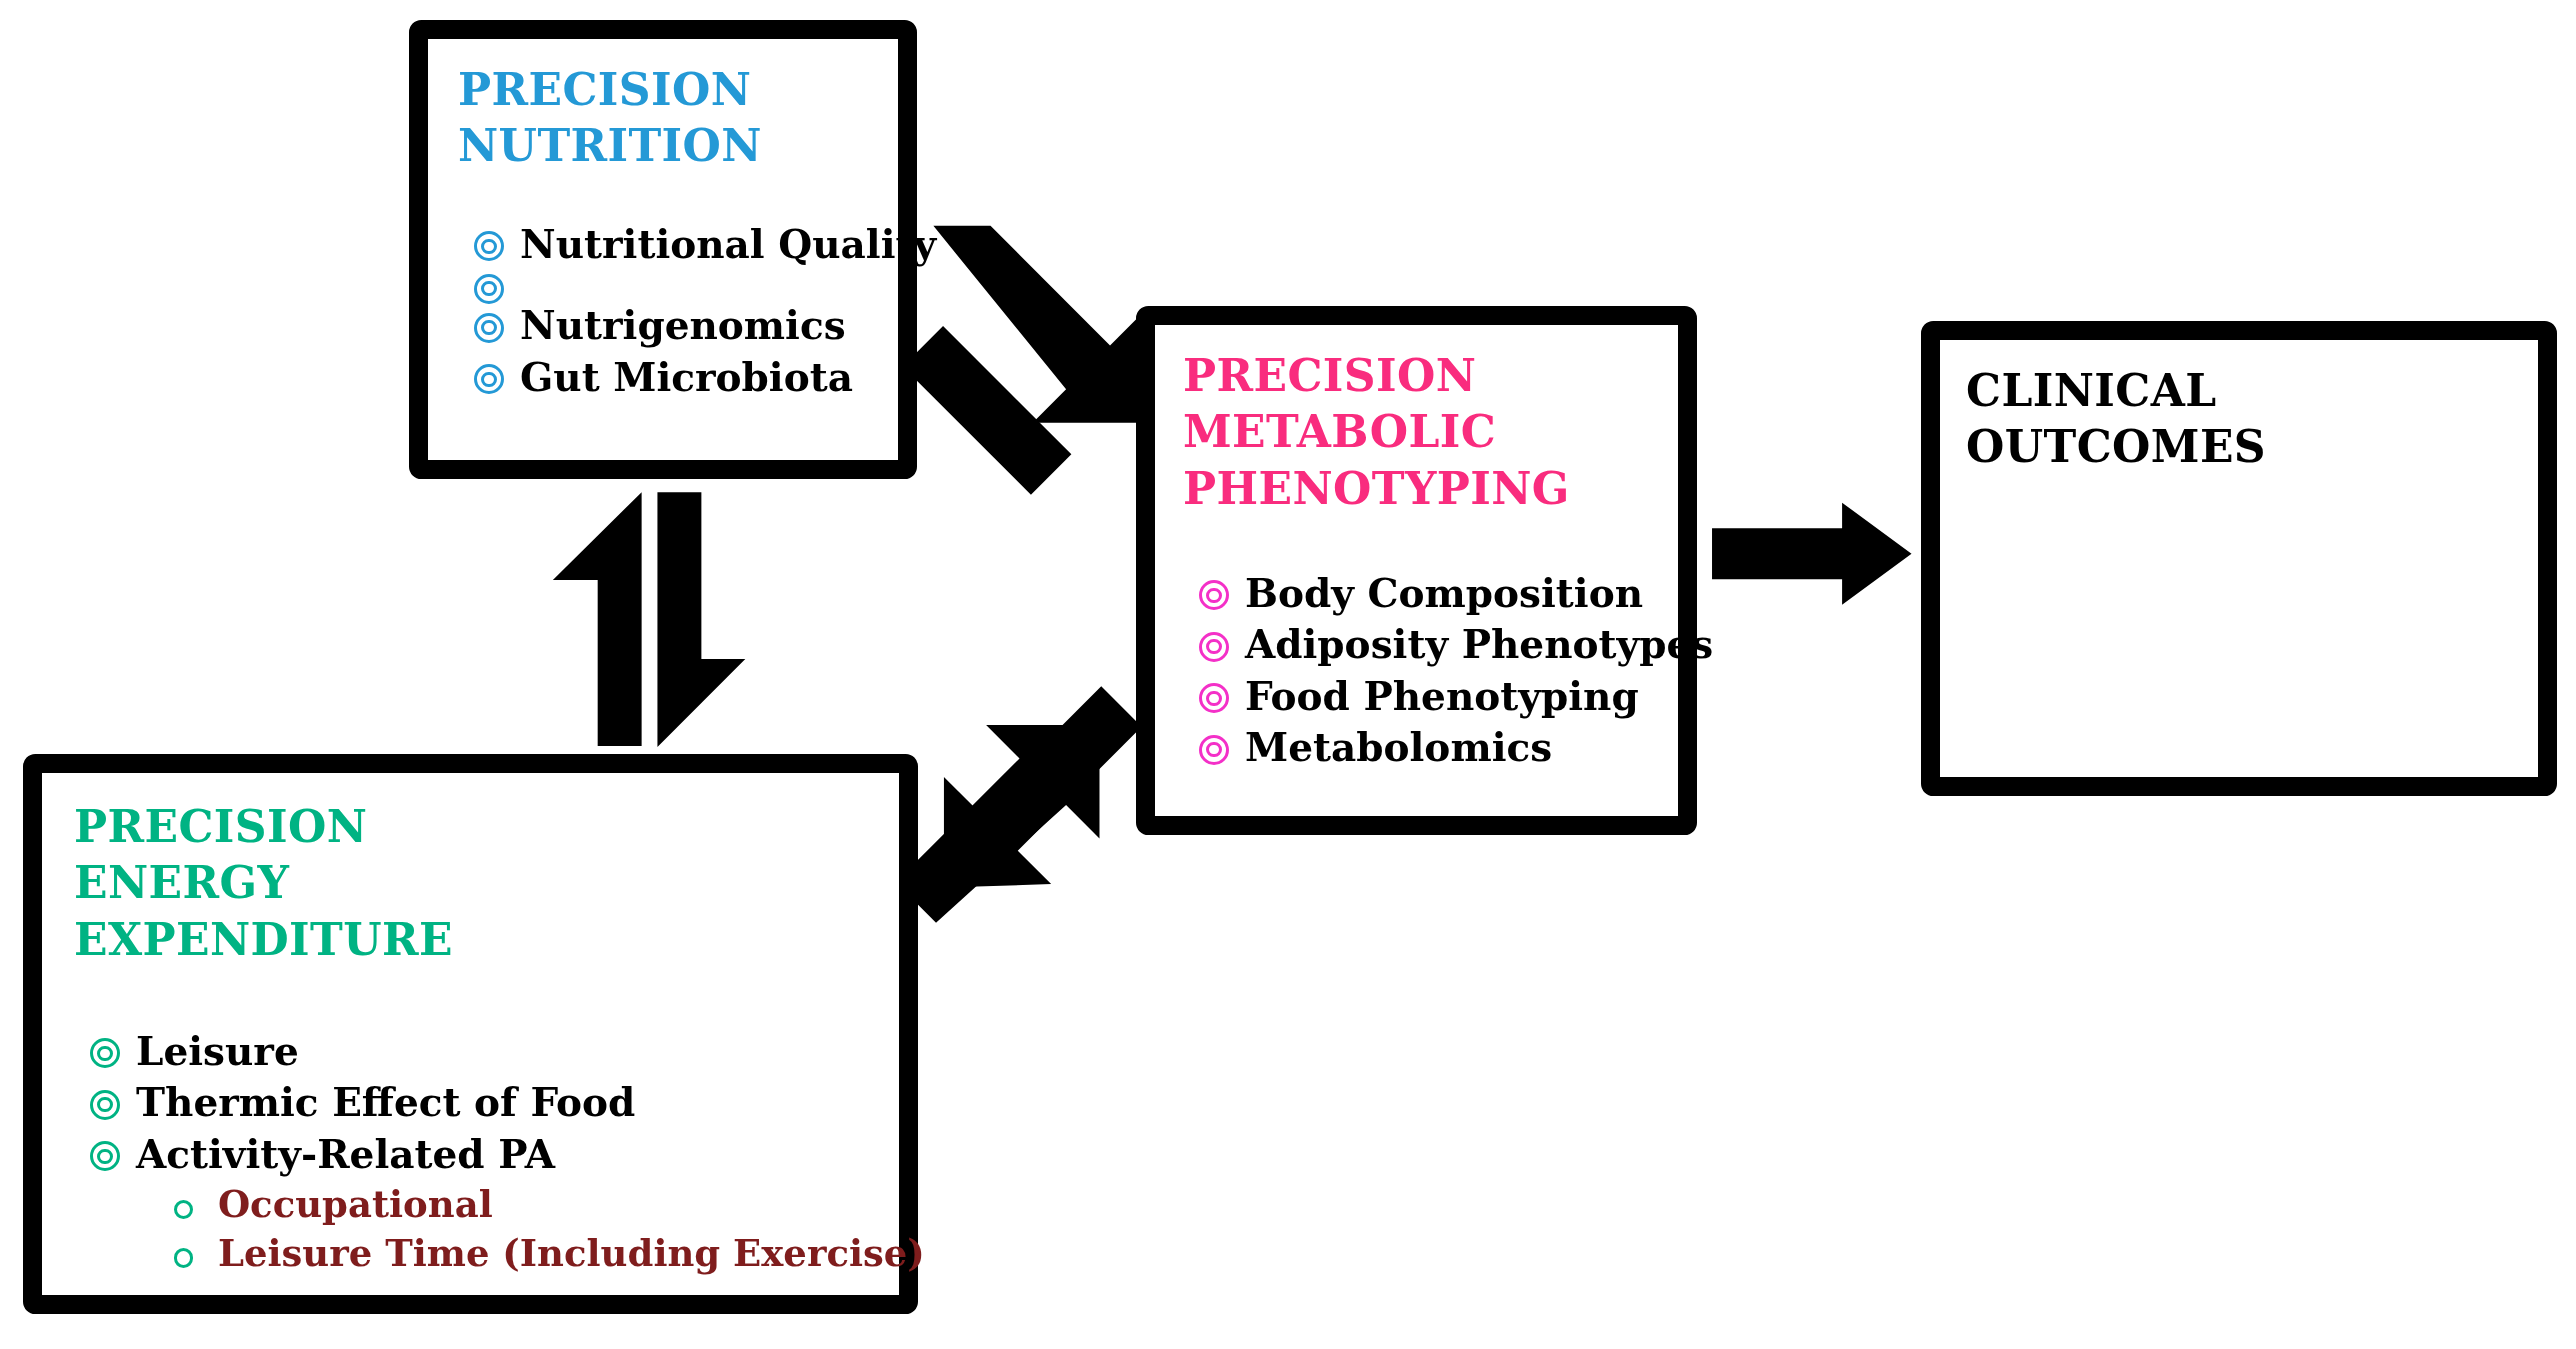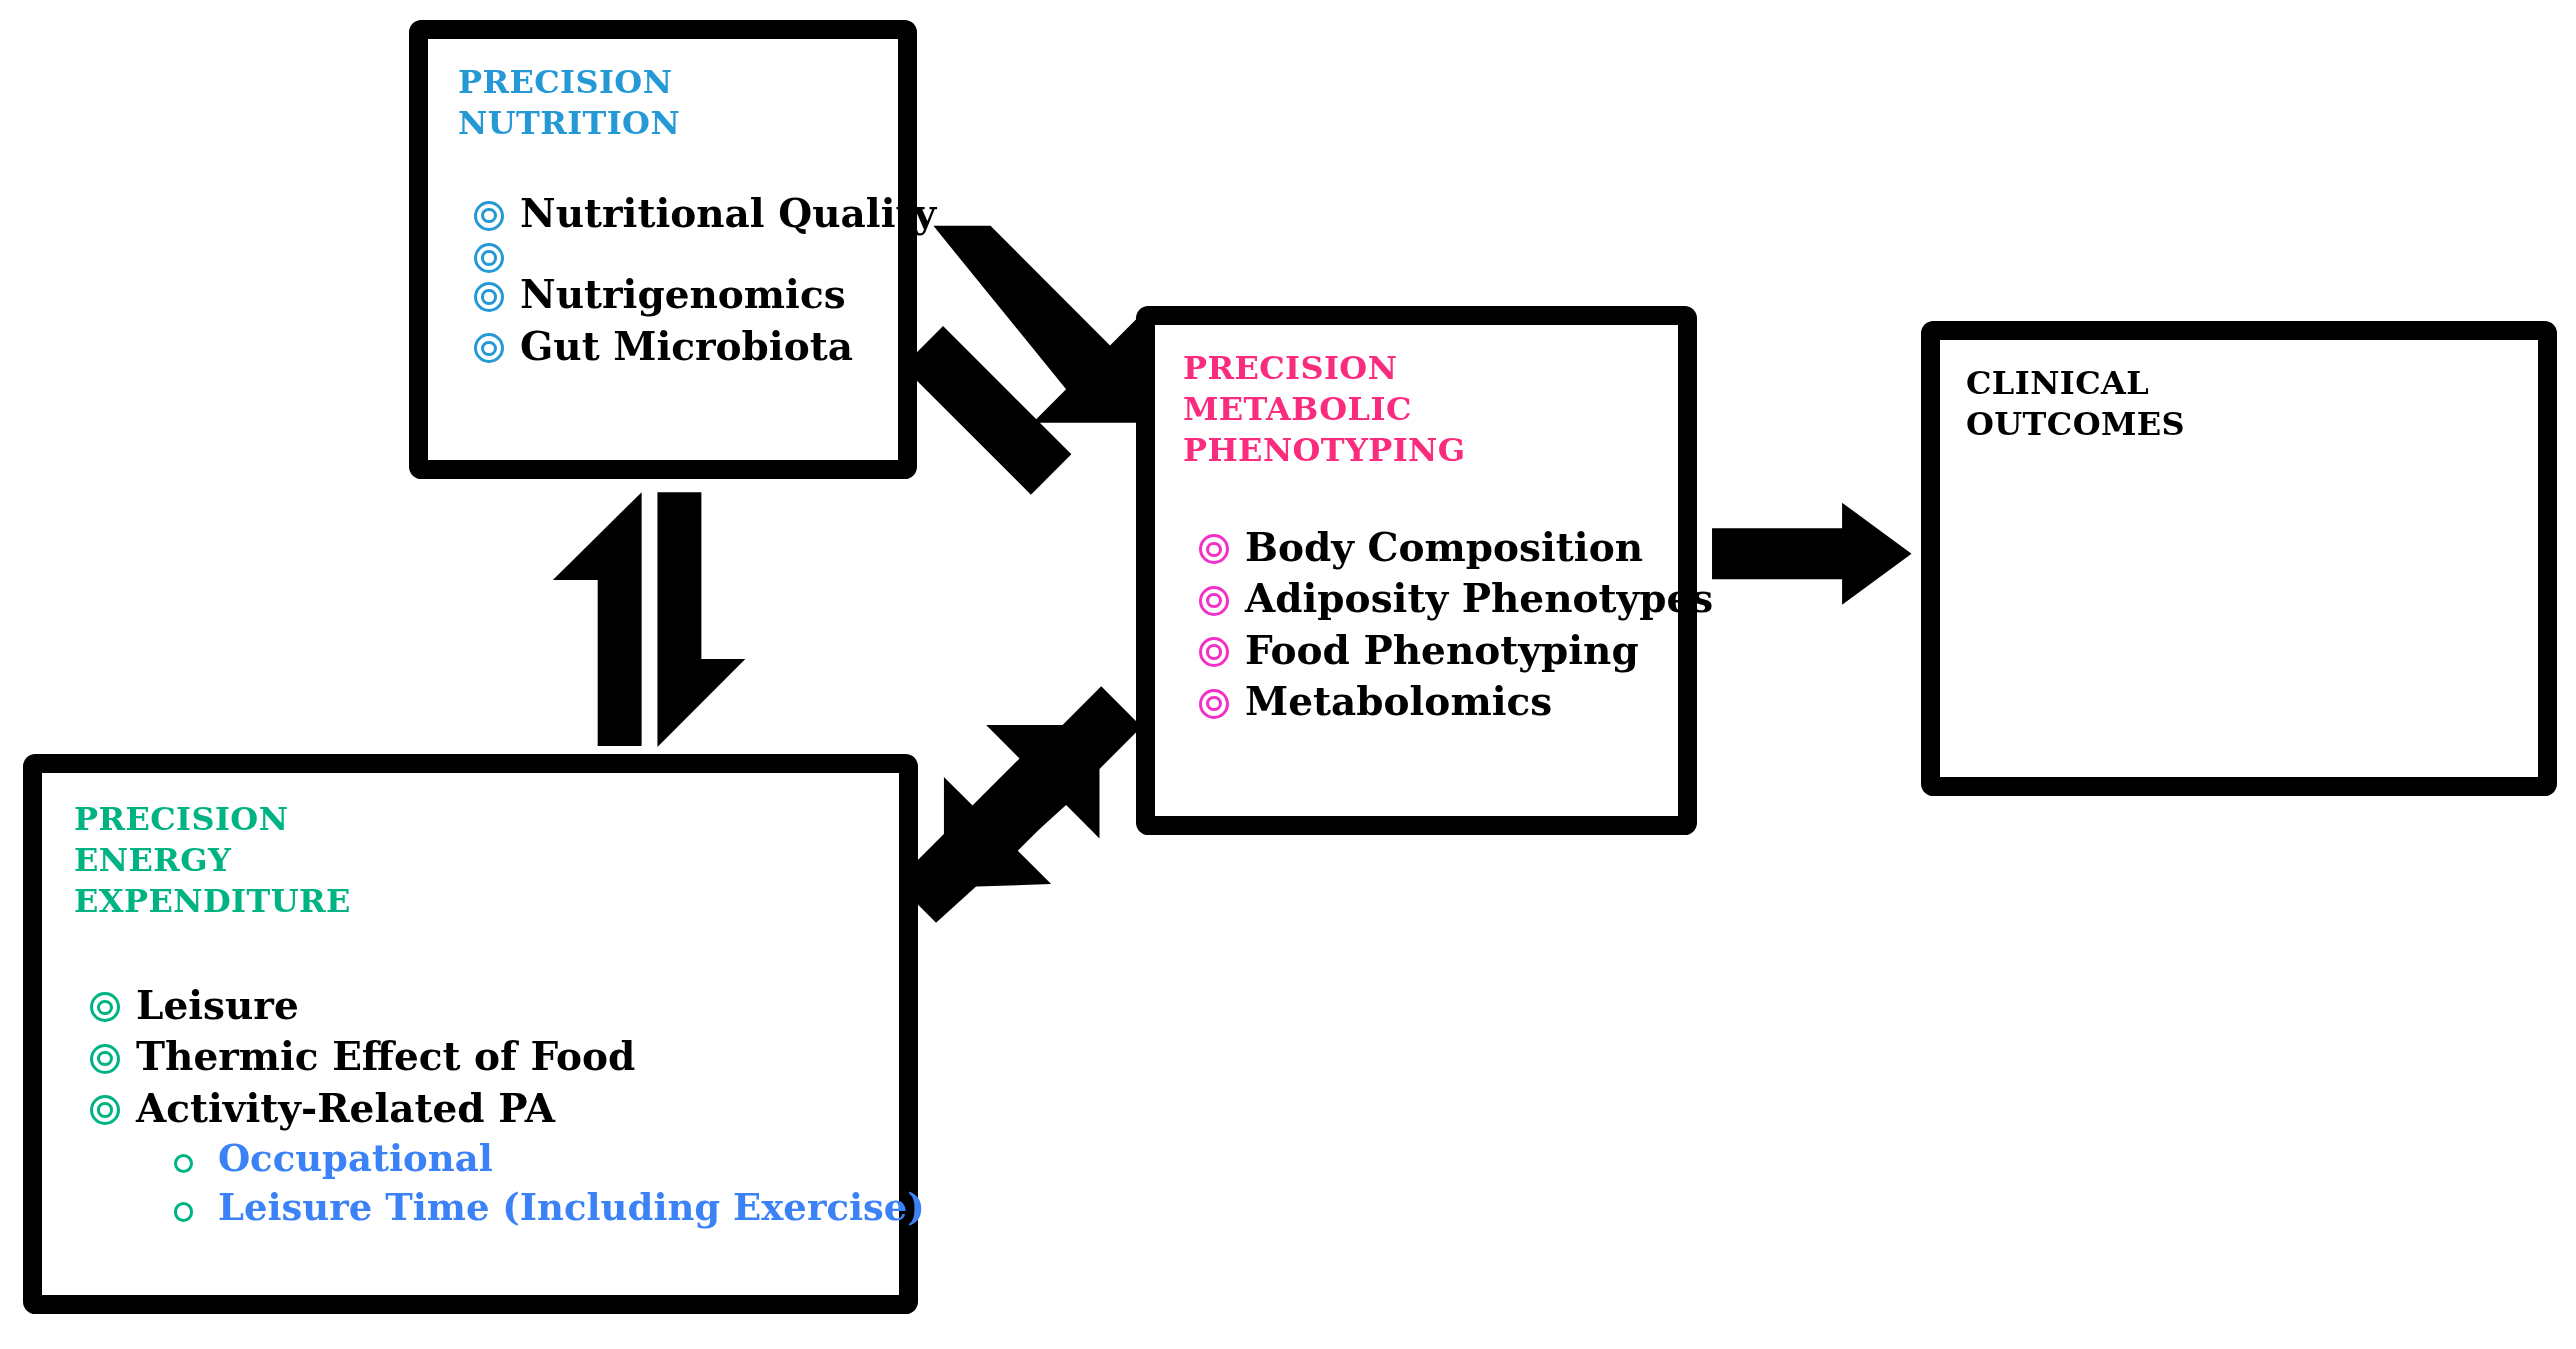--- a/index.html
+++ b/index.html
@@ -28,21 +28,21 @@
   .box-inner {
     position: absolute;
     inset: 0;
     padding: 23px 26px 17.6px 30px;
     box-sizing: border-box;
   }
 
   .box-title {
     font-family: "DejaVu Serif", "Liberation Serif", serif;
     font-weight: bold;
-    font-size: 32px;
+    font-size: 44px;
     line-height: 1.28;
     letter-spacing: 0.4px;
     margin: 0 0 8.8px 0;
     white-space: pre-line;
   }
   .title-blue  { color: #2499D6; }
   .title-pink  { color: #F92C7E; }
   .title-green { color: #00B383; }
   .title-black { color: #000000; }
 
@@ -89,21 +89,21 @@
   .mk-black { border-color: #000000; }
 
   
   .sub-row {
     display: flex;
     align-items: baseline;
     font-family: "DejaVu Serif", "Liberation Serif", serif;
     font-weight: bold;
     font-size: 37px;
     line-height: 1.32;
-    color: #3b82f6;
+    color: #7f1d1d;
     white-space: nowrap;
     margin-left: 84px;
   }
   .sub-mark {
     flex: 0 0 auto;
     width: 19.3px;
     height: 19.3px;
     margin-right: 24.6px;
     position: relative;
     top: 1.8px;

